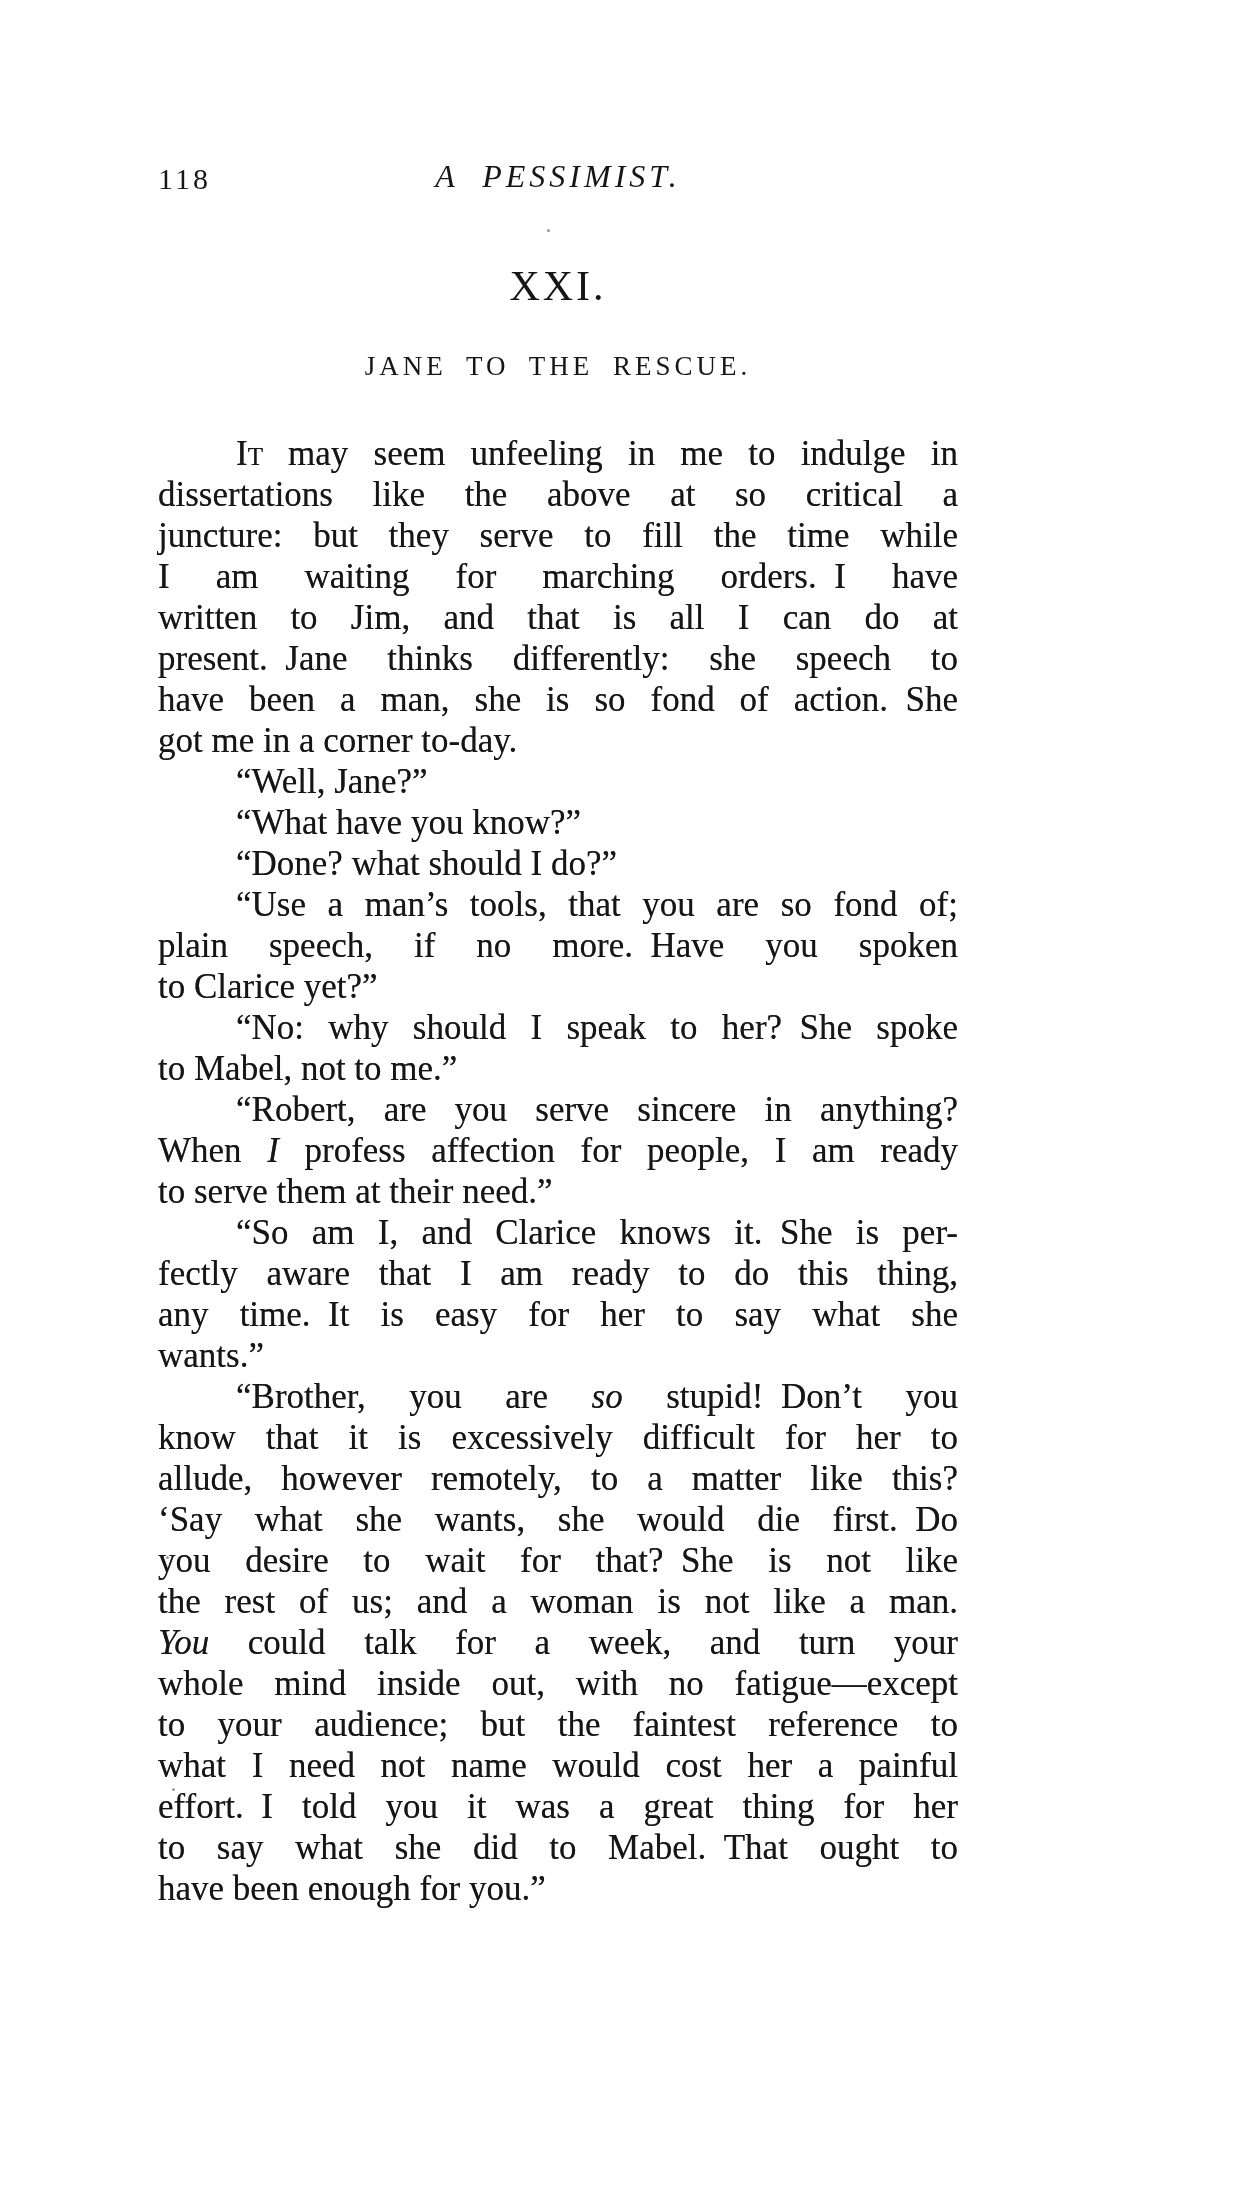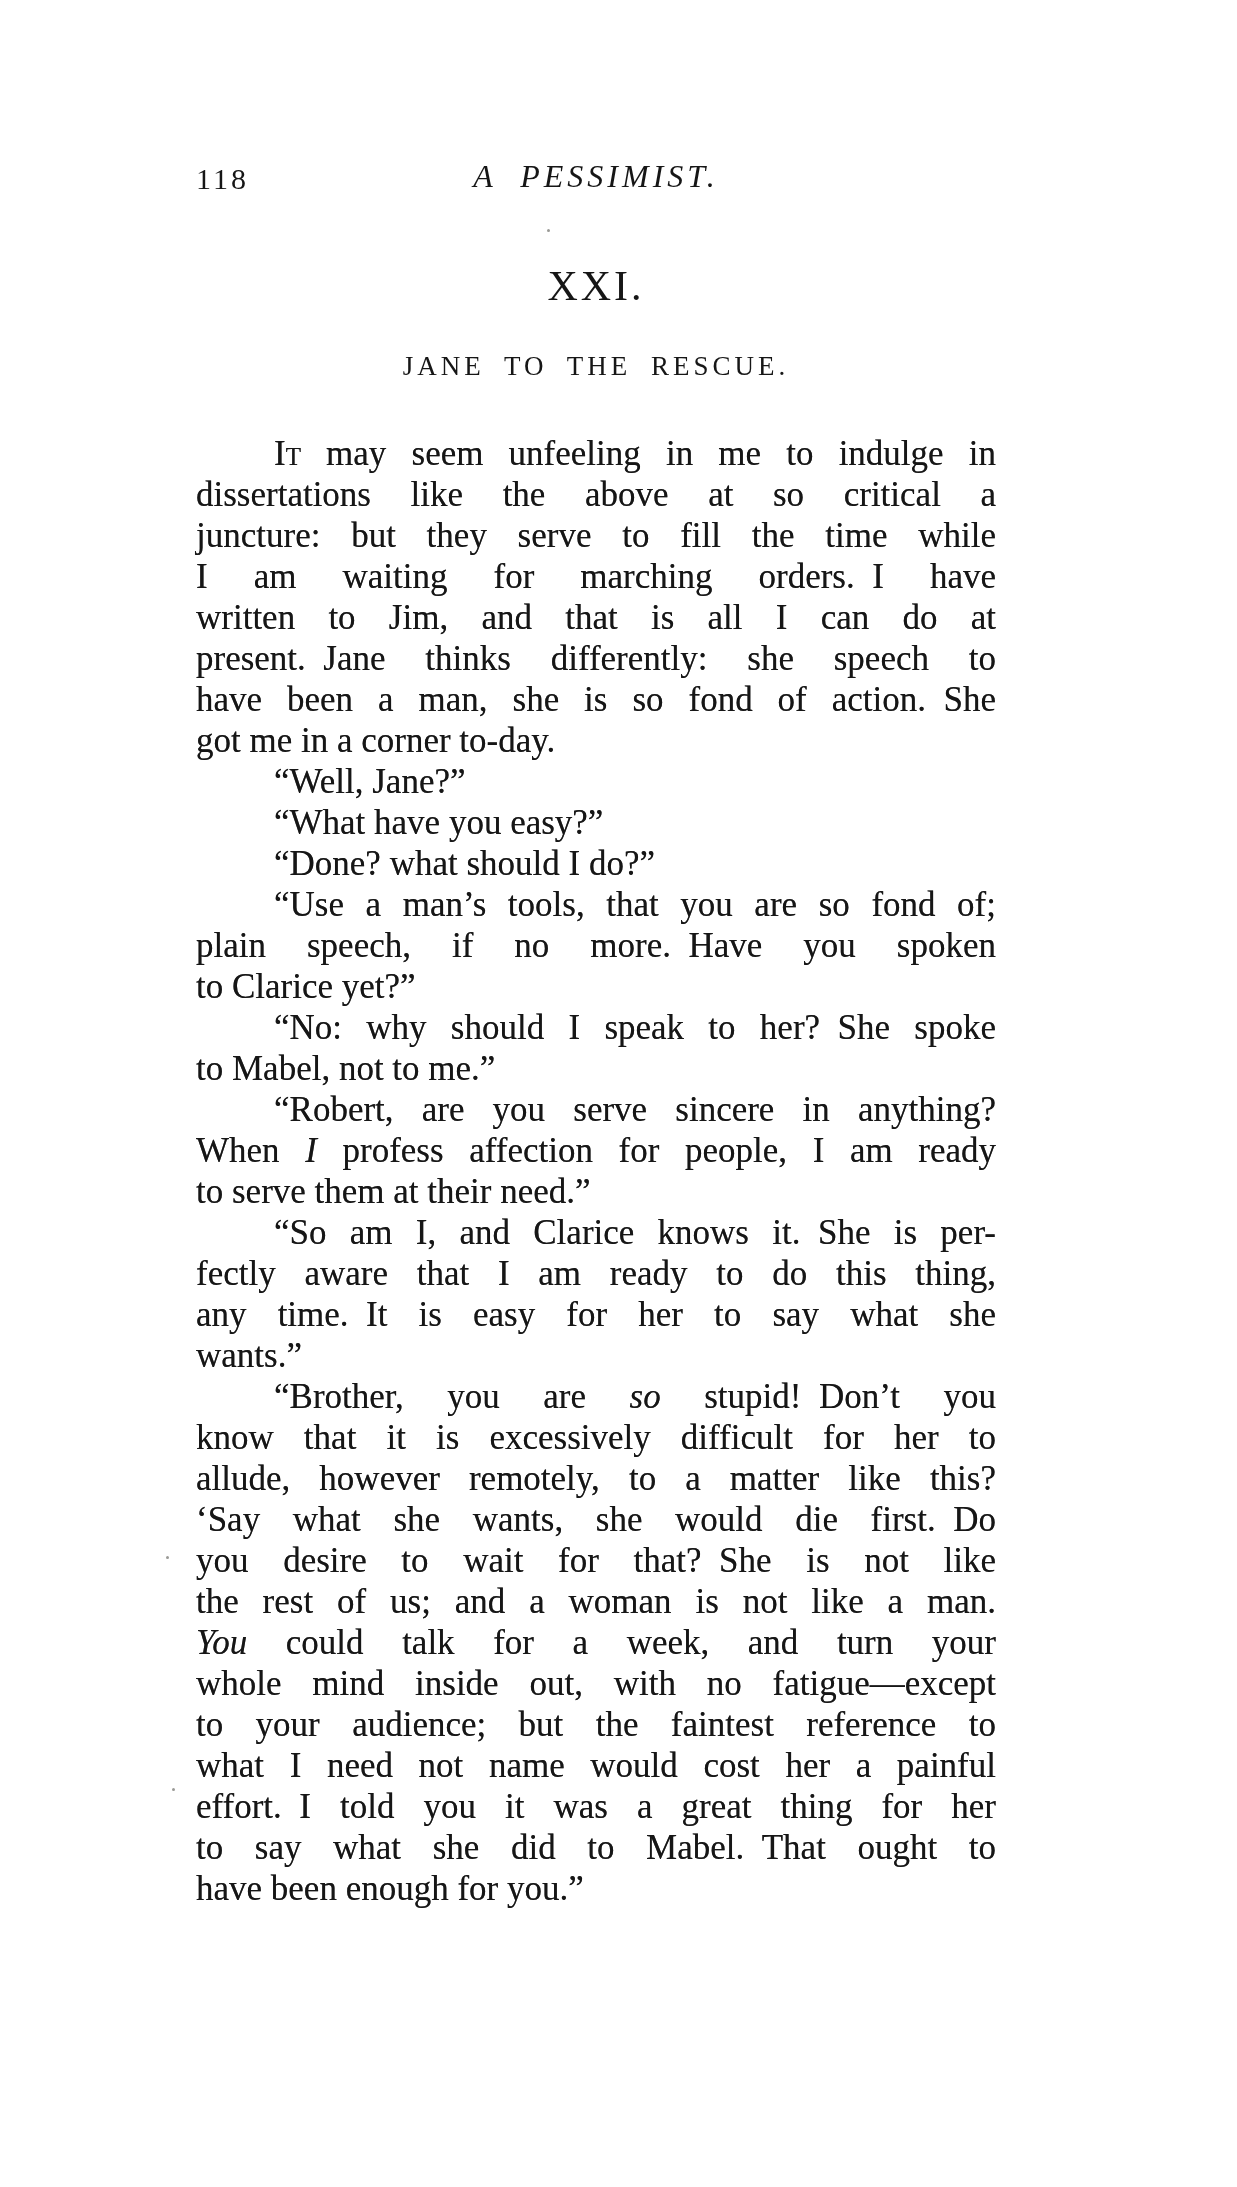--- a/index.html
+++ b/index.html
@@ -12,21 +12,20 @@
     color: #161616;
     font-family: "Liberation Serif", serif;
     overflow: hidden;
   }
   .text-col {
     position: absolute;
     left: 158px;
     top: 0;
     width: 800px;
     height: 100%;
-    margin-left: 38px;
   }
   .page-header { position: absolute; top: 158px; left: 0; width: 100%; height: 44px; }
   .page-number {
     position: absolute; left: 0; top: 4px;
     font-size: 30px; letter-spacing: 3px;
   }
   .running-head {
     position: absolute; left: 0; width: 100%; top: 0;
     text-align: center;
     font-style: italic;
@@ -84,21 +83,21 @@
     <div class="body-text">
         <div class="line just indent"><span class="sc">It</span> may seem unfeeling in me to indulge in</div>
         <div class="line just">dissertations like the above at so critical a</div>
         <div class="line just">juncture: but they serve to fill the time while</div>
         <div class="line just">I am waiting for marching orders. I have</div>
         <div class="line just">written to Jim, and that is all I can do at</div>
         <div class="line just">present. Jane thinks differently: she speech to</div>
         <div class="line just">have been a man, she is so fond of action. She</div>
         <div class="line">got me in a corner to-day.</div>
         <div class="line indent">“Well, Jane?”</div>
-        <div class="line indent">“What have you easy?”</div>
+        <div class="line indent">“What have you know?”</div>
         <div class="line indent">“Done? what should I do?”</div>
         <div class="line just indent">“Use a man’s tools, that you are so fond of;</div>
         <div class="line just">plain speech, if no more. Have you spoken</div>
         <div class="line">to Clarice yet?”</div>
         <div class="line just indent">“No: why should I speak to her? She spoke</div>
         <div class="line">to Mabel, not to me.”</div>
         <div class="line just indent">“Robert, are you serve sincere in anything?</div>
         <div class="line just">When <i>I</i> profess affection for people, I am ready</div>
         <div class="line">to serve them at their need.”</div>
         <div class="line just indent">“So am I, and Clarice knows it. She is per-</div>

